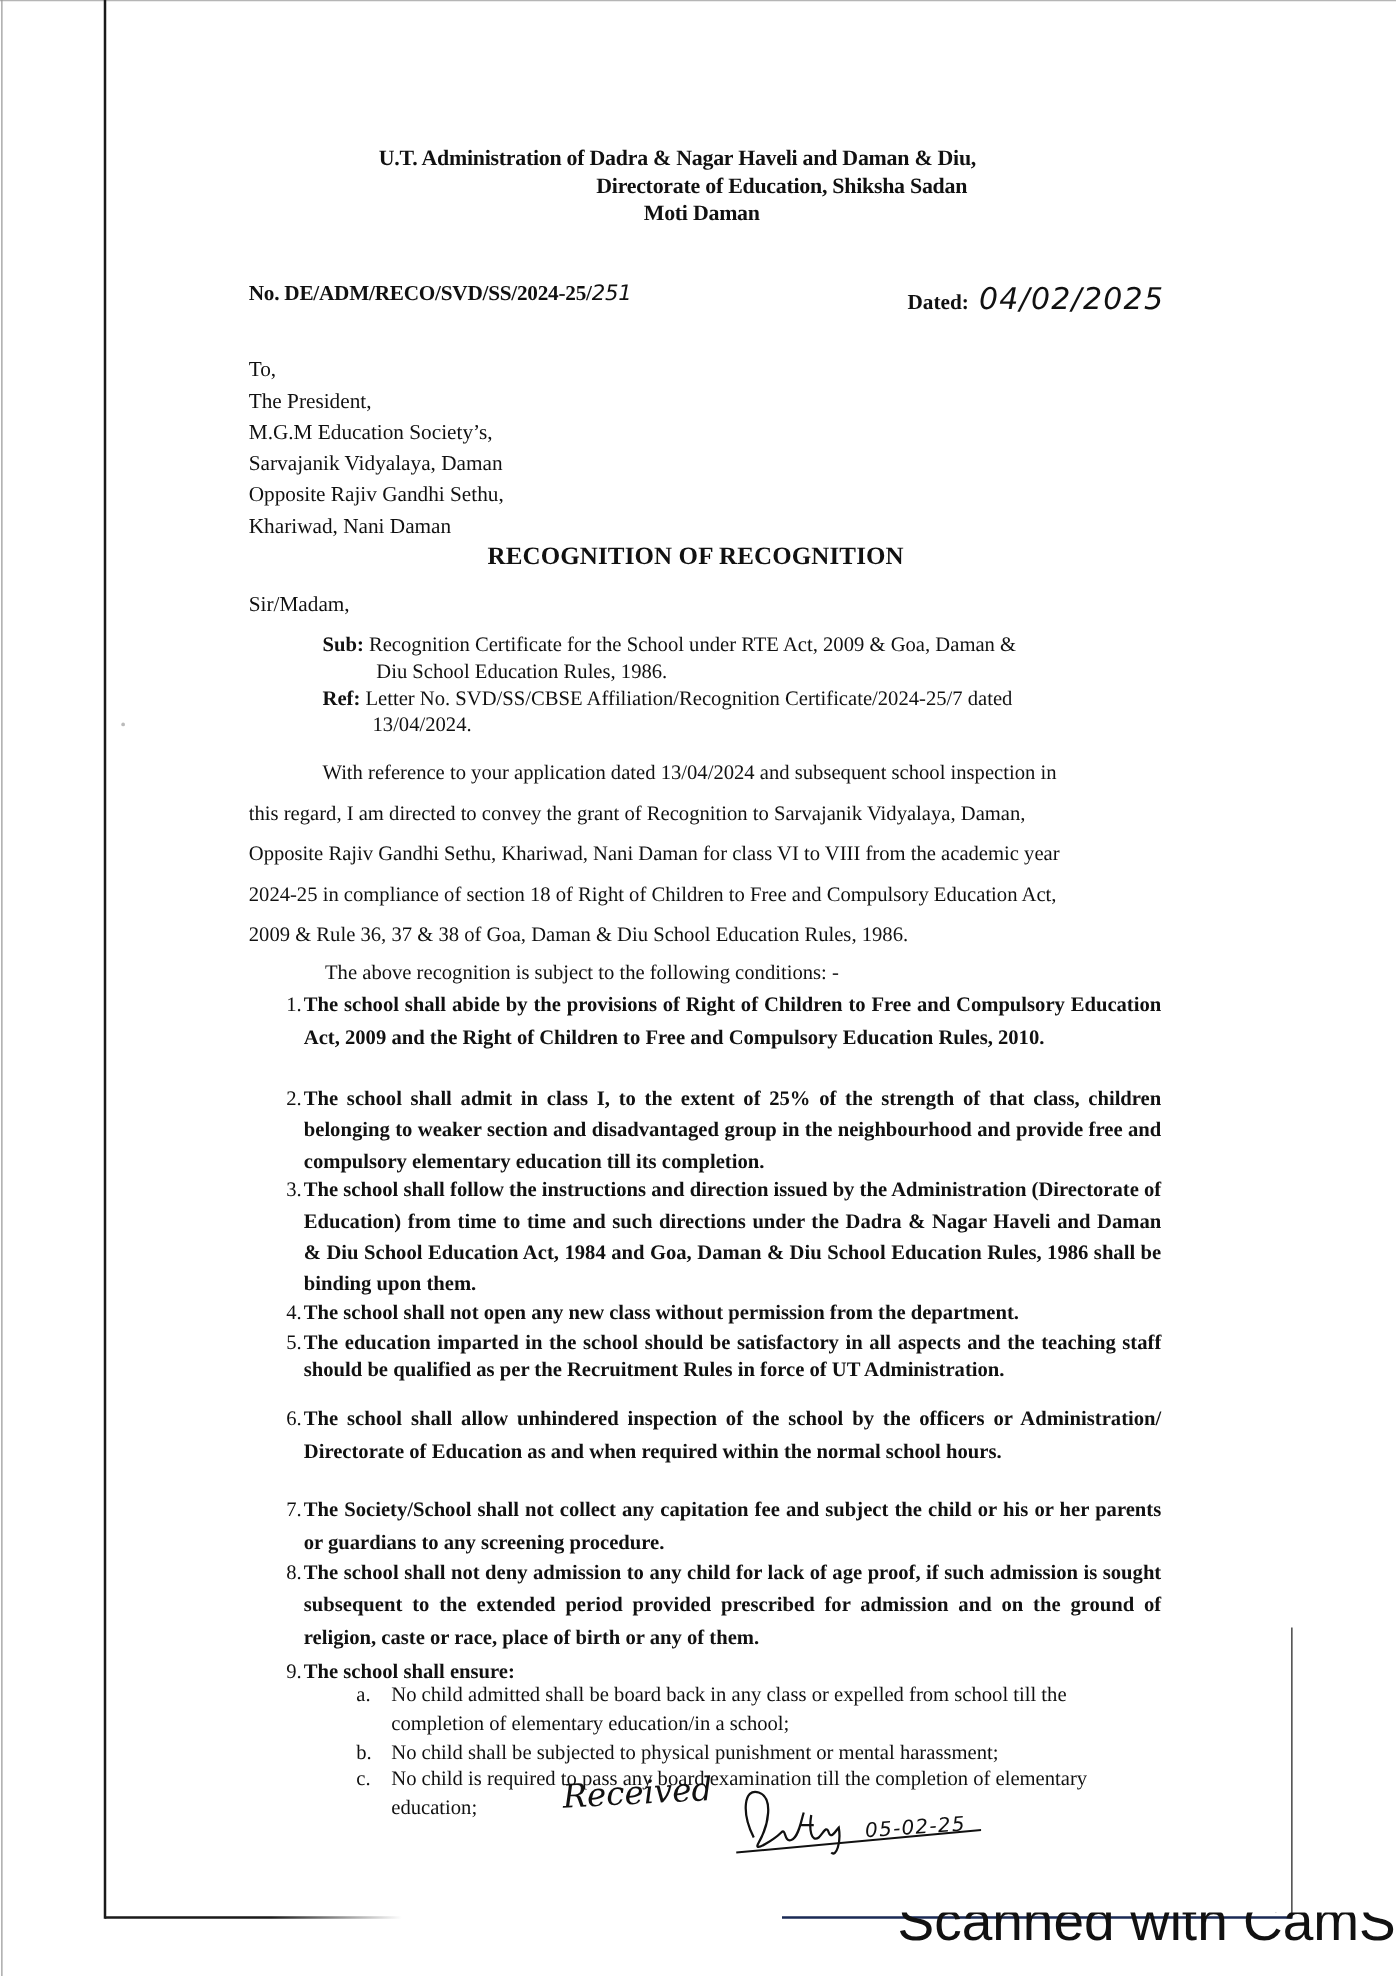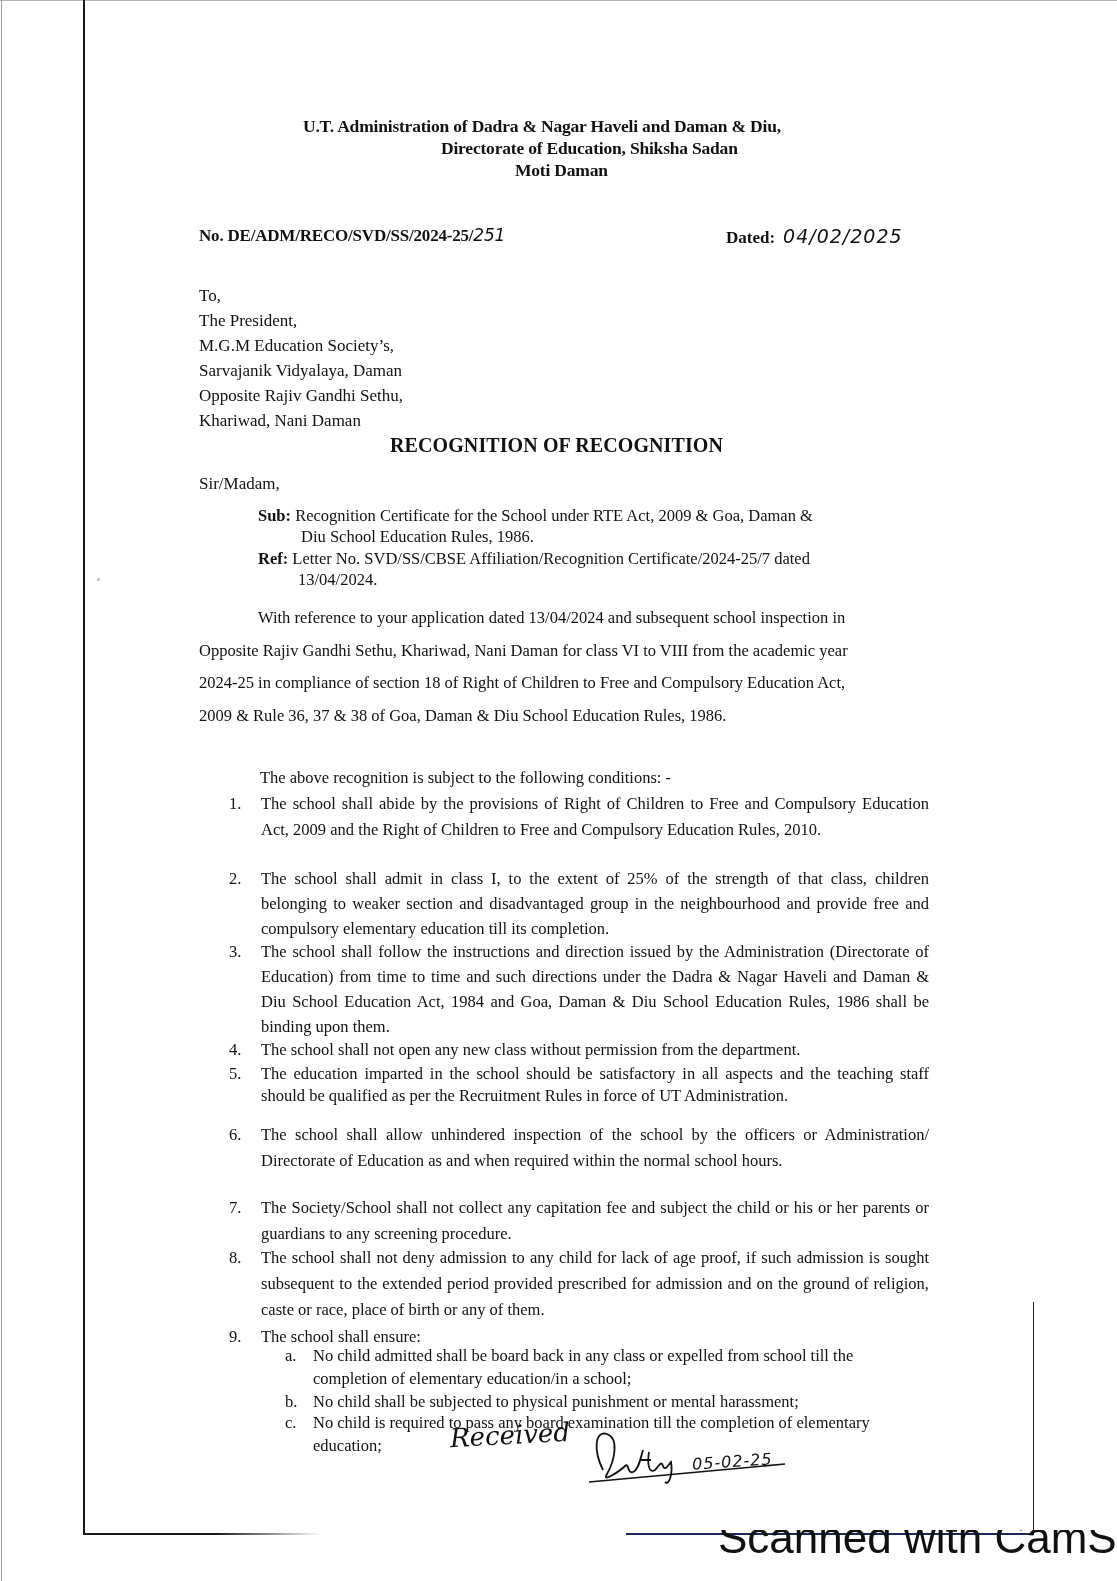--- a/index.html
+++ b/index.html
@@ -10,27 +10,27 @@
     }
     .frame-left-outer { position: absolute; left: 1px; top: 0; width: 1px; height: 1581px; background: #9a9a9a; }
     .frame-top { position: absolute; left: 0; top: 0; width: 1117px; height: 1px; background: #b5b5b5; }
     .page-left-line { position: absolute; left: 83px; top: 0; width: 2px; height: 1535px; background: #1a1a1a; }
     .page-bottom-line { position: absolute; left: 84px; top: 1533px; width: 950px; height: 2px;
       background: linear-gradient(to right, #1a1a1a 0%, #1a1a1a 14%, rgba(0,0,0,0.0) 25%, rgba(0,0,0,0) 57%, #1a2a55 57%, #1a2a55 100%); }
     .page-right-line { position: absolute; left: 1033px; top: 1302px; width: 1px; height: 232px; background: #222; }
 
     .hdr { position: absolute; font-weight: bold; font-size: 17.5px; letter-spacing: -0.2px; white-space: nowrap; }
     .hdr1 { left: 303px; top: 116px; }
-    .hdr2 { left: 441px; top: 138px; }
+    .hdr2 { left: 477px; top: 138px; }
     .hdr3 { left: 515px; top: 160px; }
 
     .refno { position: absolute; left: 199px; top: 225px; font-weight: bold; font-size: 17px; white-space: nowrap; letter-spacing: -0.2px; }
     .refno .hand { font-family: "DejaVu Sans", sans-serif; font-style: italic; font-weight: normal; font-size: 17px; }
     .dated { position: absolute; left: 726px; top: 225px; font-weight: bold; font-size: 17px; white-space: nowrap; }
-    .dated .hand { font-family: "DejaVu Sans", sans-serif; font-style: italic; font-weight: normal; font-size: 19px; margin-left: 8px; letter-spacing: 1px; }
+    .dated .hand { font-family: "DejaVu Sans", sans-serif; font-style: italic; font-weight: normal; font-size: 24px; margin-left: 8px; letter-spacing: 1px; }
 
     .addr { position: absolute; left: 199px; top: 283px; font-size: 17px; line-height: 25px; }
     .addr div { white-space: nowrap; }
 
     .cert-title { position: absolute; left: 390px; top: 434px; font-weight: bold; font-size: 20px; white-space: nowrap; letter-spacing: 0.1px; }
     .salutation { position: absolute; left: 199px; top: 474px; font-weight: normal; font-size: 17px; }
 
     .sub { position: absolute; left: 258px; top: 505px; font-size: 16.5px; line-height: 21px; width: 680px; }
     .sub b { font-weight: bold; }
     .sub .cont { padding-left: 43px; }
@@ -39,21 +39,21 @@
 
     .body-para { position: absolute; left: 199px; top: 590px; width: 730px; font-size: 16.5px; line-height: 32.5px; }
     .body-para .first { padding-left: 59px; margin-top: 12px; }
     .body-para div { white-space: nowrap; }
 
     .cond-intro { position: absolute; left: 260px; top: 768px; font-size: 16.5px; white-space: nowrap; }
 
     .conds { position: absolute; left: 229px; top: 791px; width: 700px; font-size: 16.5px; }
     .cond { position: absolute; left: 0; width: 700px; }
     .cond .num { position: absolute; left: 0; top: 0; width: 26px; }
-    .cond .txt { margin-left: 32px; text-align: justify; }
+    .cond .txt { margin-left: 14px; text-align: justify; font-weight: bold; }
     .sub-items { position: absolute; left: 285px; width: 645px; font-size: 16.5px; }
     .sub-item { position: absolute; left: 0; width: 645px; line-height: 23px; }
     .sub-item .lt { position: absolute; left: 0; top: 0; }
     .sub-item .txt { margin-left: 28px; }
 
     .received { position: absolute; left: 450px; top: 1420px; font-family: "DejaVu Serif", serif; font-style: italic; font-size: 26px; color: #111; transform: rotate(-3deg); }
     .signature { position: absolute; left: 585px; top: 1430px; }
     .sig-date { position: absolute; left: 692px; top: 1452px; font-family: "DejaVu Sans", sans-serif; font-style: italic; font-size: 16px; transform: rotate(-4deg); letter-spacing: 1px; }
 
     .watermark { position: absolute; left: 718px; top: 1530px; font-family: "Liberation Sans", sans-serif; font-size: 44px; color: #111; white-space: nowrap; line-height: 1; height: 30px; overflow: hidden; }
@@ -98,20 +98,21 @@
   <div><b>Sub:</b> <span>Recognition Certificate for the School under RTE Act, 2009 &amp; Goa, Daman &amp;</span></div>
   <div class="cont">Diu School Education Rules, 1986.</div>
 </div>
 <div class="ref">
   <div><b>Ref:</b> <span>Letter No. SVD/SS/CBSE Affiliation/Recognition Certificate/2024-25/7 dated</span></div>
   <div class="cont">13/04/2024.</div>
 </div>
 
 <div class="body-para">
   <div class="first">With reference to your application dated 13/04/2024 and subsequent school inspection in</div>
+  <div>this regard, I am directed to convey the grant of Recognition to Sarvajanik Vidyalaya, Daman,</div>
   <div>Opposite Rajiv Gandhi Sethu, Khariwad, Nani Daman for class VI to VIII from the academic year</div>
   <div>2024-25 in compliance of section 18 of Right of Children to Free and Compulsory Education Act,</div>
   <div>2009 &amp; Rule 36, 37 &amp; 38 of Goa, Daman &amp; Diu School Education Rules, 1986.</div>
 </div>
 
 <div class="cond-intro">The above recognition is subject to the following conditions: -</div>
 
 <div class="conds">
   <div class="cond" style="top:0px; line-height:26px;">
     <span class="num">1.</span>

